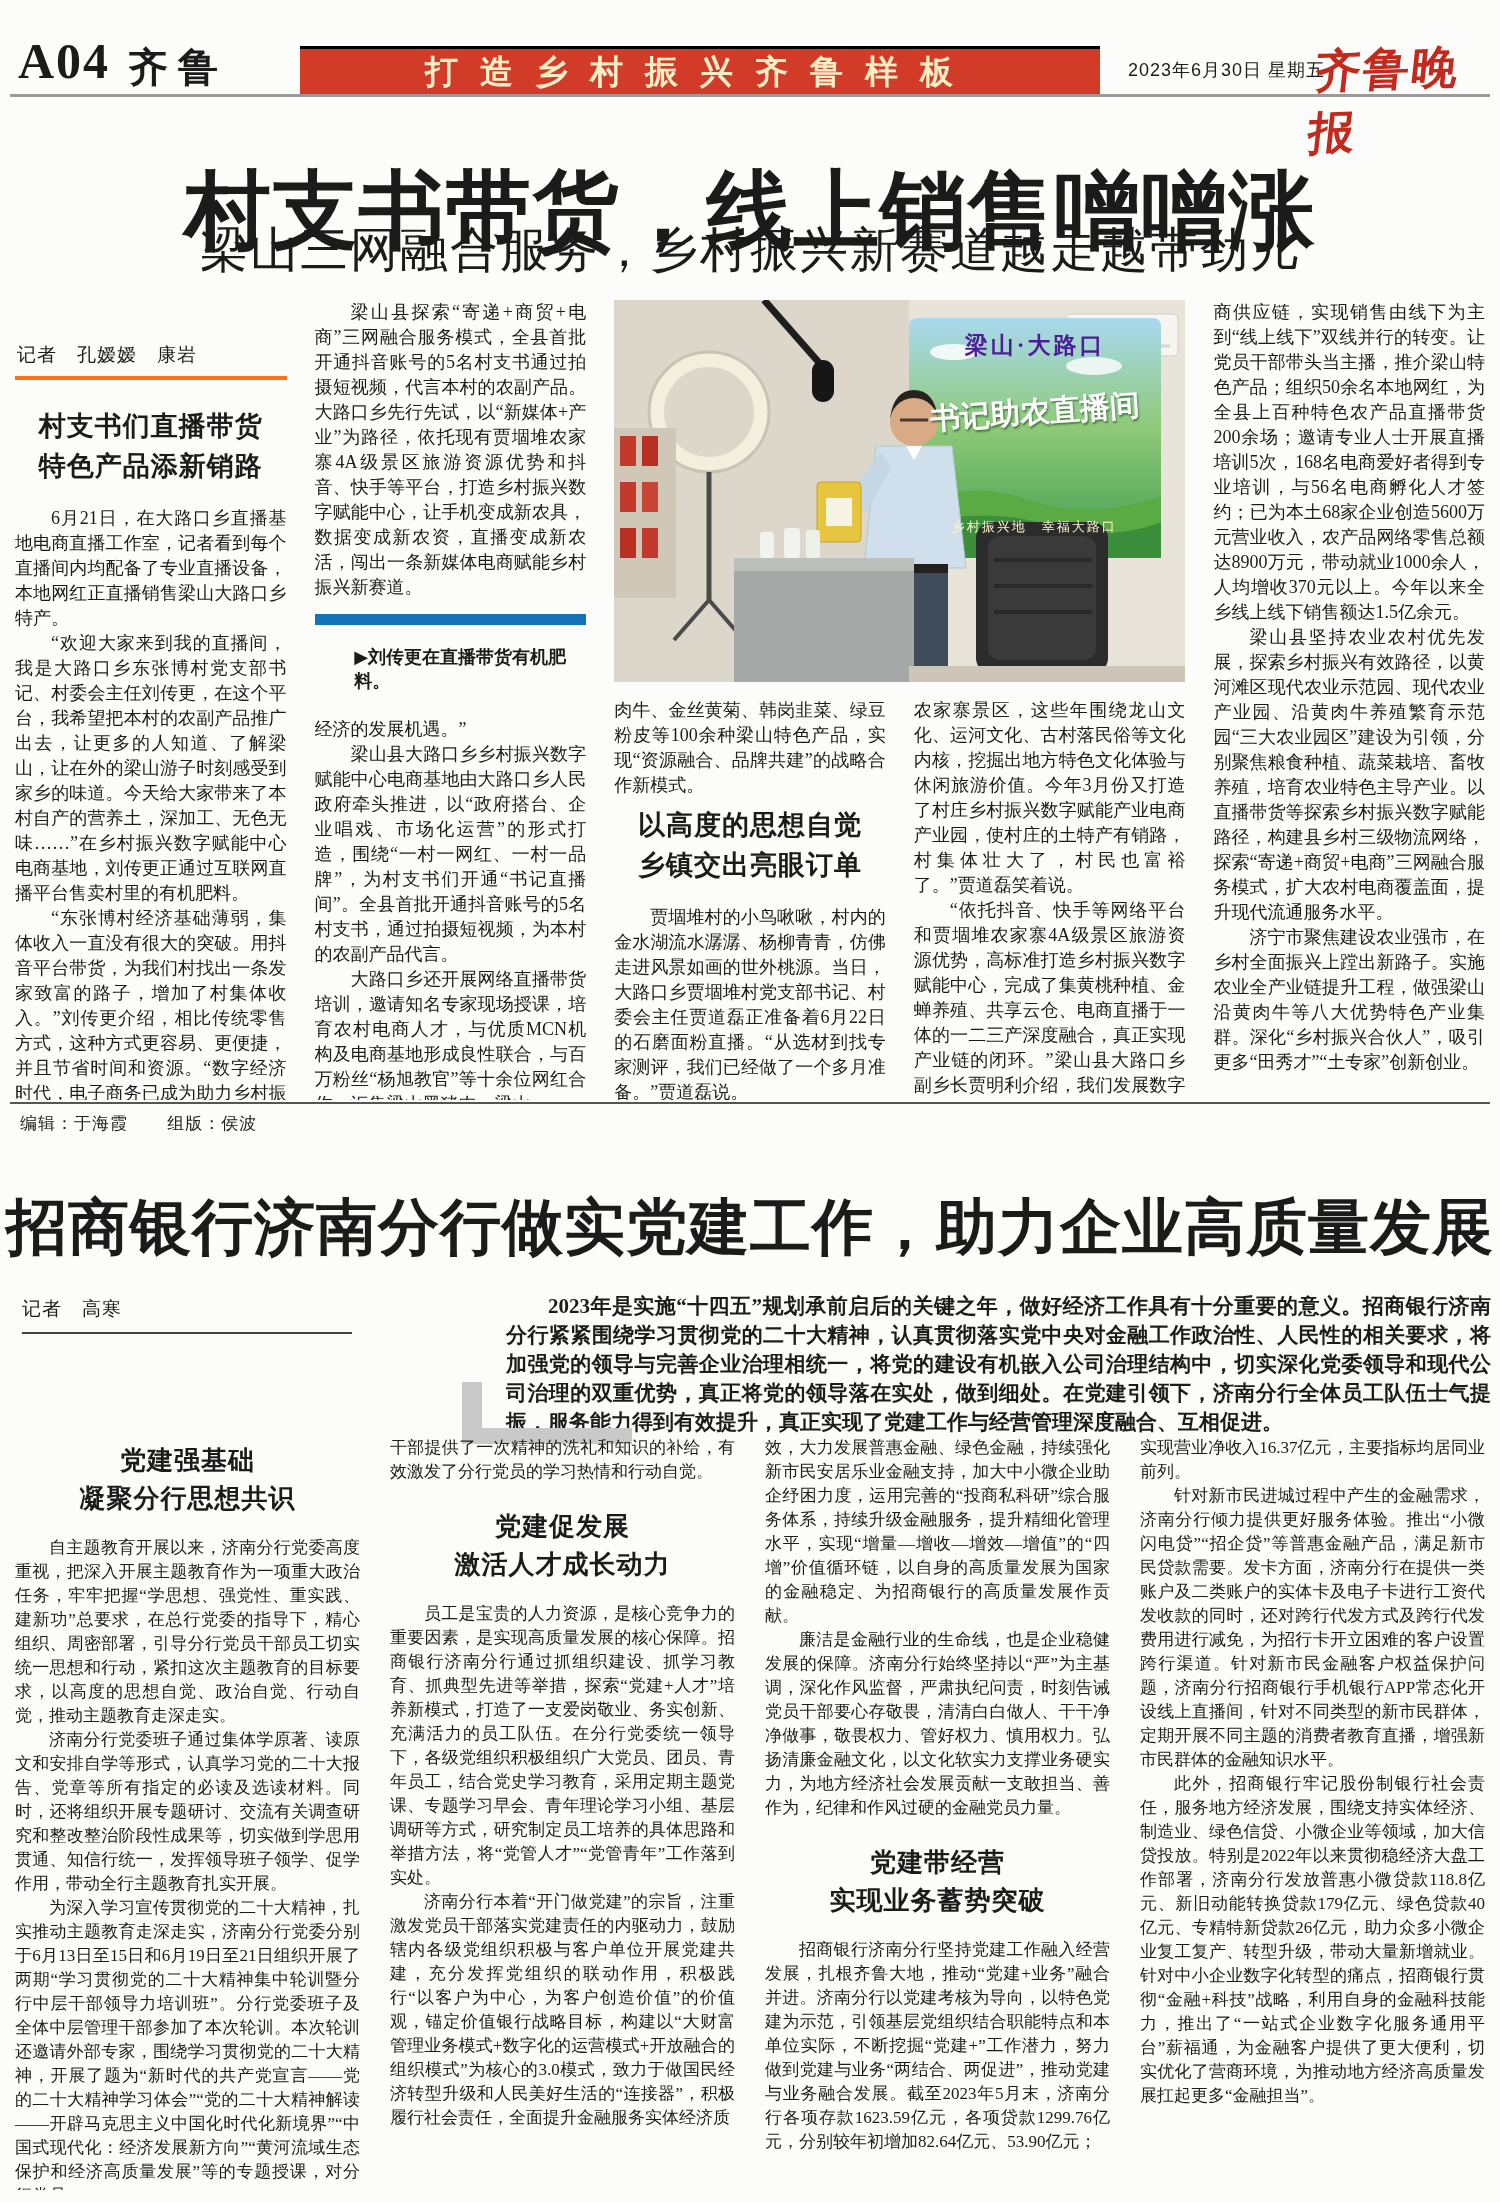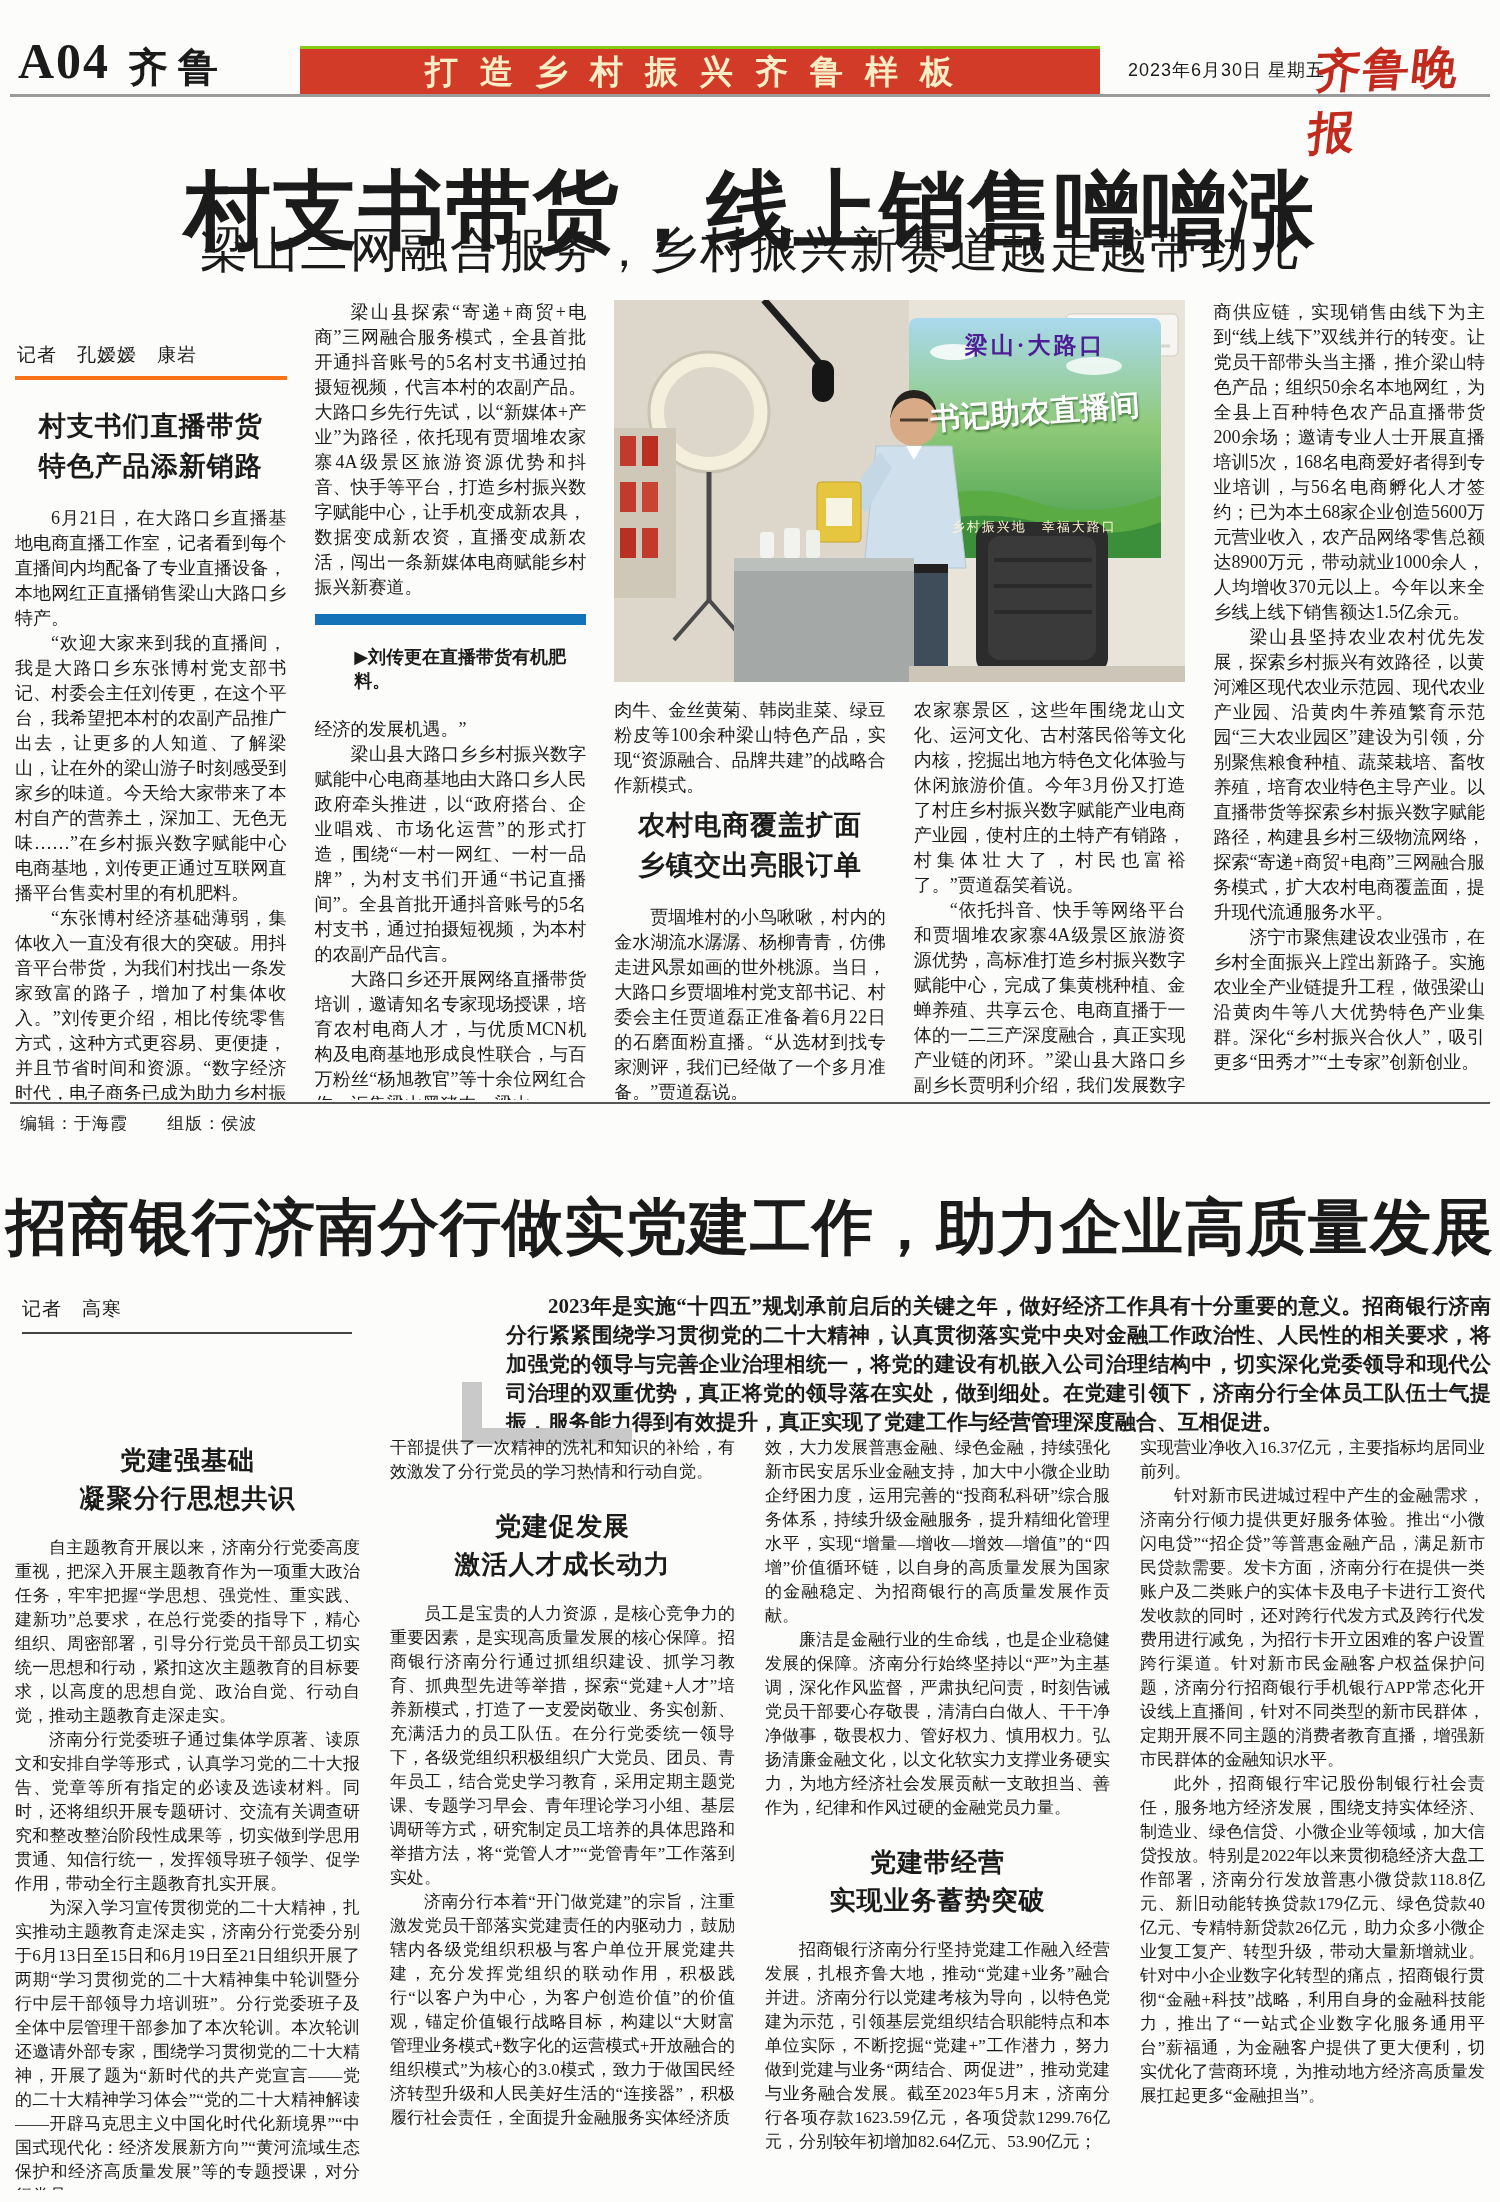--- a/index.html
+++ b/index.html
@@ -1,21 +1,21 @@
 <!DOCTYPE html>
 <html><head>
 <meta charset="utf-8">
 <style>
   html,body{margin:0;padding:0;background:#e8e8e8;}
   .page{position:relative;width:1500px;height:2202px;background:#fcfcfa;margin:0 auto;
         font-family:"Liberation Serif","DejaVu Serif",serif;color:#1b1b1b;overflow:hidden;}
   
   .hdr-pageno{position:absolute;left:18px;top:32px;font-size:50px;font-weight:bold;letter-spacing:2px;}
   .hdr-section{position:absolute;left:128px;top:40px;font-size:40px;font-weight:bold;letter-spacing:10px;font-family:"Liberation Sans",sans-serif;}
-  .hdr-banner{position:absolute;left:300px;top:46px;width:800px;height:46px;background:#d23b28;border-top:3px solid #84cc16;
+  .hdr-banner{position:absolute;left:300px;top:46px;width:800px;height:46px;background:#d23b28;border-top:3px solid #000000;
               color:#f9eec5;font-size:33px;font-weight:bold;letter-spacing:22px;text-align:center;line-height:46px;
               font-family:"Liberation Sans",sans-serif;}
   .hdr-date{position:absolute;left:1128px;top:58px;font-size:18px;letter-spacing:1px;font-family:"Liberation Sans",sans-serif;}
   .hdr-logo{position:absolute;left:1312px;top:38px;font-size:46px;font-weight:bold;color:#c22a1d;
             transform:skewX(-8deg) rotate(-2deg);letter-spacing:2px;}
   .hdr-rule{position:absolute;left:10px;right:10px;top:94px;height:3px;background:#9a9a9a;}
   
   .a1-headline{position:absolute;left:0;top:98px;width:100%;text-align:center;font-size:86px;font-weight:bold;letter-spacing:1px;line-height:110px;}
   .a1-subheadline{position:absolute;left:0;top:218px;width:100%;text-align:center;font-size:48px;letter-spacing:2px;}
   .a1cols{position:absolute;left:15px;top:300px;width:1470px;height:800px;display:grid;
@@ -168,21 +168,21 @@
         <div class="pb2">书记助农直播间</div>
         <div class="pb3">乡村振兴地　幸福大路口</div>
       </div>
       <div class="below-photo">
 
         <div class="col">
           <div class="cont">
               <p class="para">肉牛、金丝黄菊、韩岗韭菜、绿豆粉皮等100余种梁山特色产品，实现“资源融合、品牌共建”的战略合作新模式。</p>
             </div>
           <h3 class="colhead">
-            <span>农村电商覆盖扩面</span><br>
+            <span>以高度的思想自觉</span><br>
             <span>乡镇交出亮眼订单</span>
           </h3>
           <div>
               <p class="para">贾堌堆村的小鸟啾啾，村内的金水湖流水潺潺、杨柳青青，仿佛走进风景如画的世外桃源。当日，大路口乡贾堌堆村党支部书记、村委会主任贾道磊正准备着6月22日的石磨面粉直播。“从选材到找专家测评，我们已经做了一个多月准备。”贾道磊说。</p>
             </div>
         </div>
 
         <div class="col cont">
             <p class="para">农家寨景区，这些年围绕龙山文化、运河文化、古村落民俗等文化内核，挖掘出地方特色文化体验与休闲旅游价值。今年3月份又打造了村庄乡村振兴数字赋能产业电商产业园，使村庄的土特产有销路，村集体壮大了，村民也富裕了。”贾道磊笑着说。</p>
             <p class="para">“依托抖音、快手等网络平台和贾堌堆农家寨4A级景区旅游资源优势，高标准打造乡村振兴数字赋能中心，完成了集黄桃种植、金蝉养殖、共享云仓、电商直播于一体的一二三产深度融合，真正实现产业链的闭环。”梁山县大路口乡副乡长贾明利介绍，我们发展数字经济，建立农产</p>

